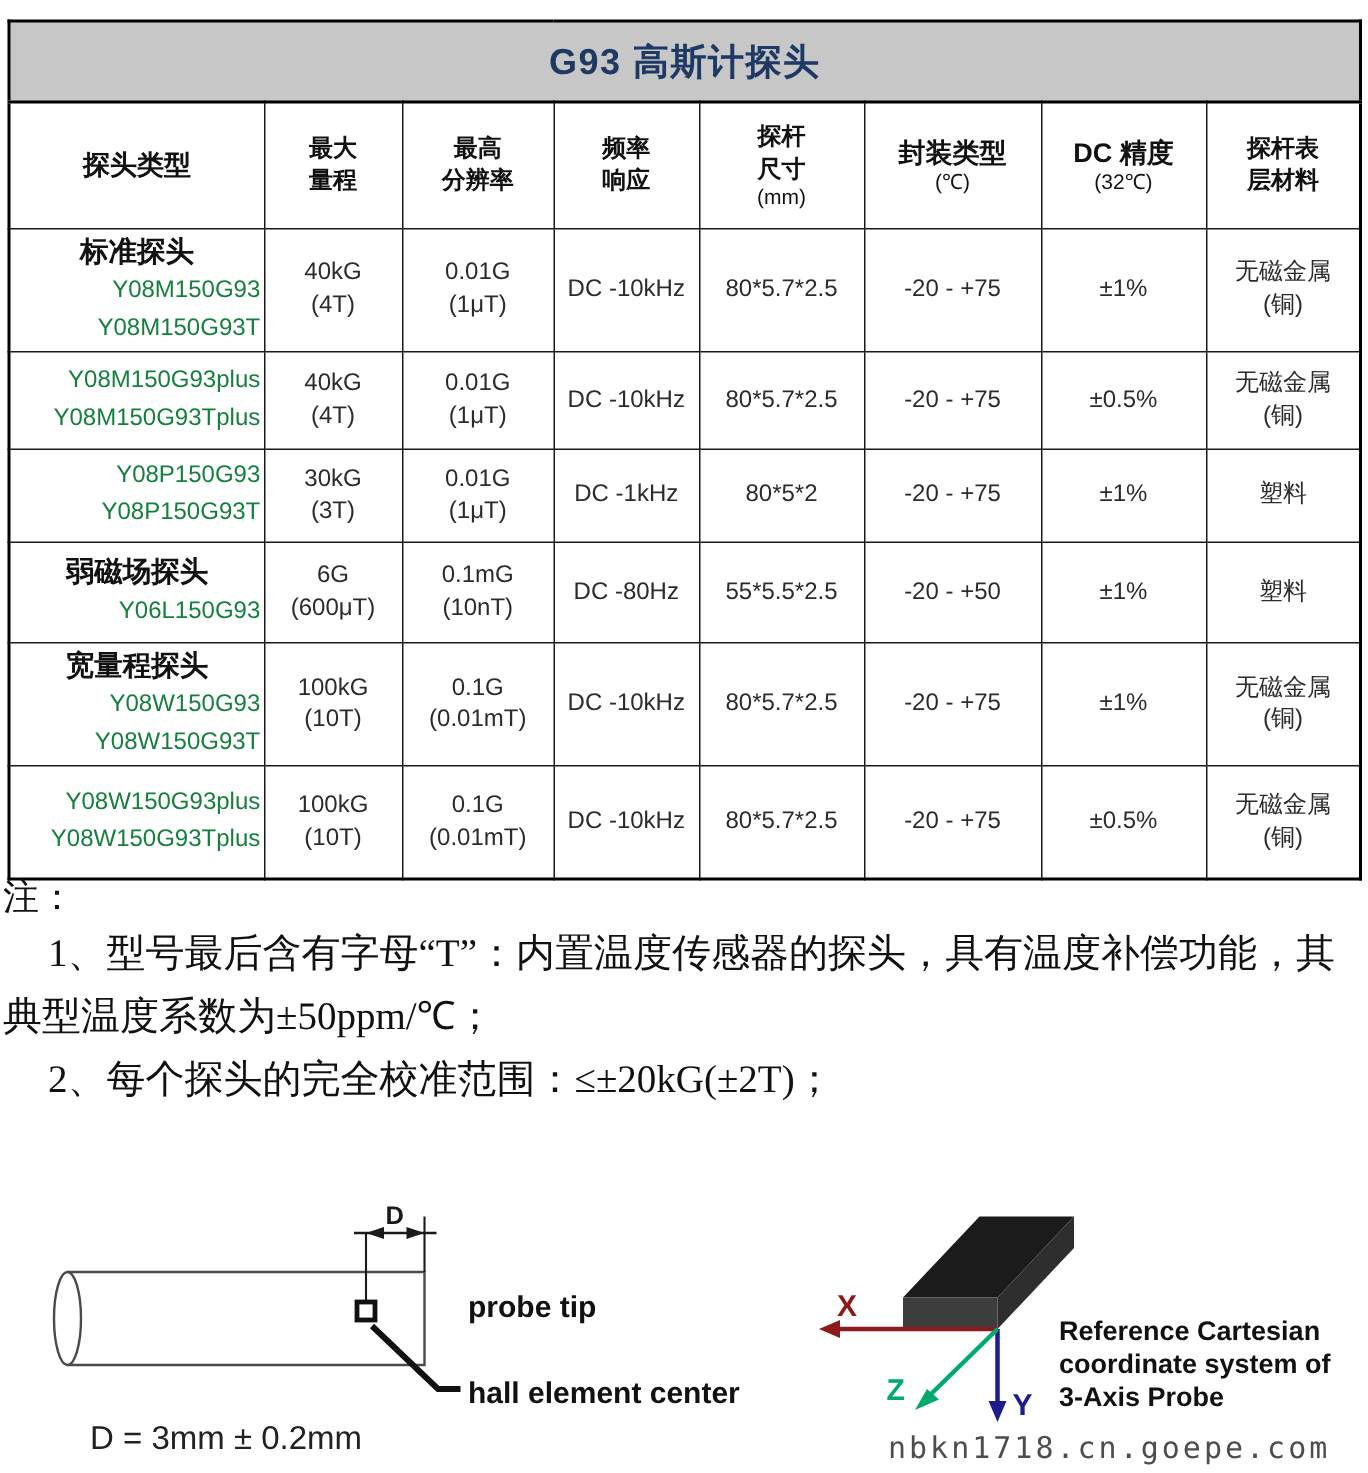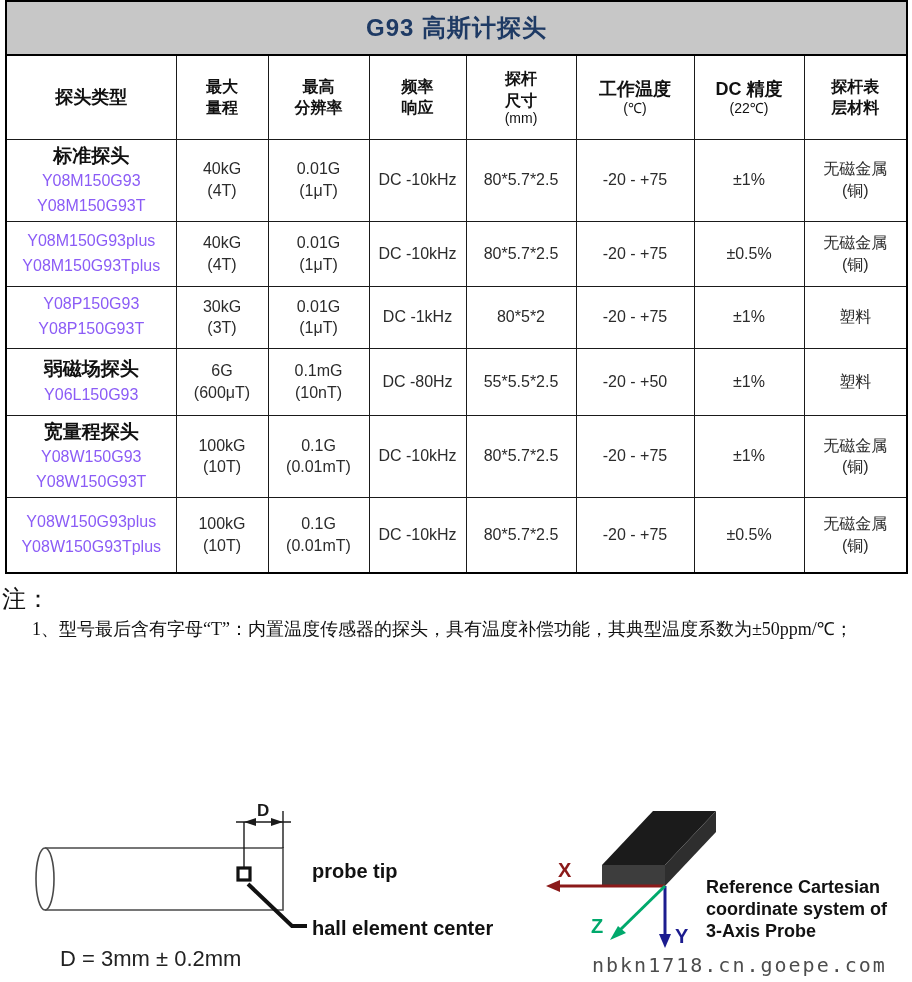--- a/index.html
+++ b/index.html
@@ -1,42 +1,42 @@
 <!DOCTYPE html>
 <html><head>
 <meta charset="utf-8">
 <style>
   * { margin:0; padding:0; box-sizing:border-box; }
   html,body { width:912px; height:982px; background:#ffffff; font-family:"Liberation Sans", sans-serif; color:#222; }
   body { position:relative; overflow:hidden; }
 
   
-  .spec-table-wrap { position:absolute; left:5px; top:0; width:902px; }
+  .spec-table-wrap { position:absolute; left:5px; top:13px; width:902px; }
   table.spec { width:100%; border-collapse:collapse; table-layout:fixed; border:2px solid #000; }
   table.spec td, table.spec th { border:1px solid #1a1a1a; text-align:center; vertical-align:middle; padding:2px 2px; color:#2b2b2b; }
   tr.title-row td { background:#c7c7c7; border-bottom:2px solid #000; height:54px; }
   .doc-title { font-size:24px; font-weight:bold; color:#1e3a64; letter-spacing:1px; }
   tr.header-row th { height:84px; font-size:18px; font-weight:bold; color:#111; line-height:1.3; }
   .sub-unit { display:block; font-size:14px; font-weight:normal; line-height:1.1; }
   td.type-cell { text-align:left; padding-left:8px; }
   .cat-line { font-size:19px; font-weight:bold; color:#111; line-height:1.45; }
-  .model-line { font-size:16px; line-height:1.55; color:#8b5cf6; }
+  .model-line { font-size:16px; line-height:1.55; color:#15803d;text-align:right; }
   .cell-line { display:block; font-size:16px; line-height:1.35; }
   .cat-line:empty, .model-line:empty, .cell-line:empty { display:none; }
   tbody tr:nth-child(1) { height:76px;margin-left:30px; }
   tbody tr:nth-child(2) { height:65px;margin-top:10px; }
   tbody tr:nth-child(3) { height:62px; }
   tbody tr:nth-child(4) { height:67px; }
   tbody tr:nth-child(5) { height:78px;margin-left:22px; }
   tbody tr:nth-child(6) { height:76px; }
 
   
   .notes { position:absolute; left:2px; top:584px; width:908px; font-family:"Liberation Serif", serif; color:#111; }
   .notes .note-head { font-size:24px; line-height:1.3; }
-  .notes p { font-size:18px; line-height:1.62; }
+  .notes p { font-size:26px; line-height:1.62; }
   .notes p.indent { text-indent:30px; }
 
   
   .diagram-svg { position:absolute; left:0; top:798px; width:912px; height:184px; }
   .svg-bold-label { font-family:"Liberation Sans", sans-serif; font-weight:bold; }
   .watermark-text { font-family:"DejaVu Sans Mono", monospace; letter-spacing:2px; }
 </style>
 </head>
 <body>
 
@@ -70,22 +70,22 @@
           </th>
         <th>
             <span class="cell-line">频率</span>
             <span class="cell-line">响应</span>
           </th>
         <th>
             <span class="cell-line">探杆</span>
             <span class="cell-line">尺寸</span>
             <span class="sub-unit">(mm)</span>
           </th>
-        <th><span>工作温度</span><span class="sub-unit">(℃)</span></th>
-        <th><span>DC 精度</span><span class="sub-unit">(22℃)</span></th>
+        <th><span>封装类型</span><span class="sub-unit">(℃)</span></th>
+        <th><span>DC 精度</span><span class="sub-unit">(32℃)</span></th>
         <th>
             <span class="cell-line">探杆表</span>
             <span class="cell-line">层材料</span>
           </th>
       </tr>
     </thead>
     <tbody>
       <tr>
         <td class="type-cell">
             <div class="cat-line">标准探头</div>
@@ -266,20 +266,21 @@
             <span class="cell-line">(铜)</span>
           </td>
       </tr>
     </tbody>
   </table>
 </div>
 
 <div class="notes">
   <div class="note-head">注：</div>
   <p class="indent">1、型号最后含有字母“T”：内置温度传感器的探头，具有温度补偿功能，其典型温度系数为±50ppm/℃；</p>
+  <p class="indent">2、每个探头的完全校准范围：≤±20kG(±2T)；</p>
 </div>
 
 <svg class="diagram-svg" viewBox="0 0 912 184">
 
   <g>
 
     <path d="M45,50 L283,50 L283,112 L45,112" fill="#ffffff" stroke="#4a4a4a" stroke-width="1.6"></path>
     <ellipse cx="45" cy="81" rx="9" ry="31" fill="#ffffff" stroke="#4a4a4a" stroke-width="1.6"></ellipse>
 
     <line x1="236" y1="24" x2="291" y2="24" stroke="#1a1a1a" stroke-width="1.6"></line>

